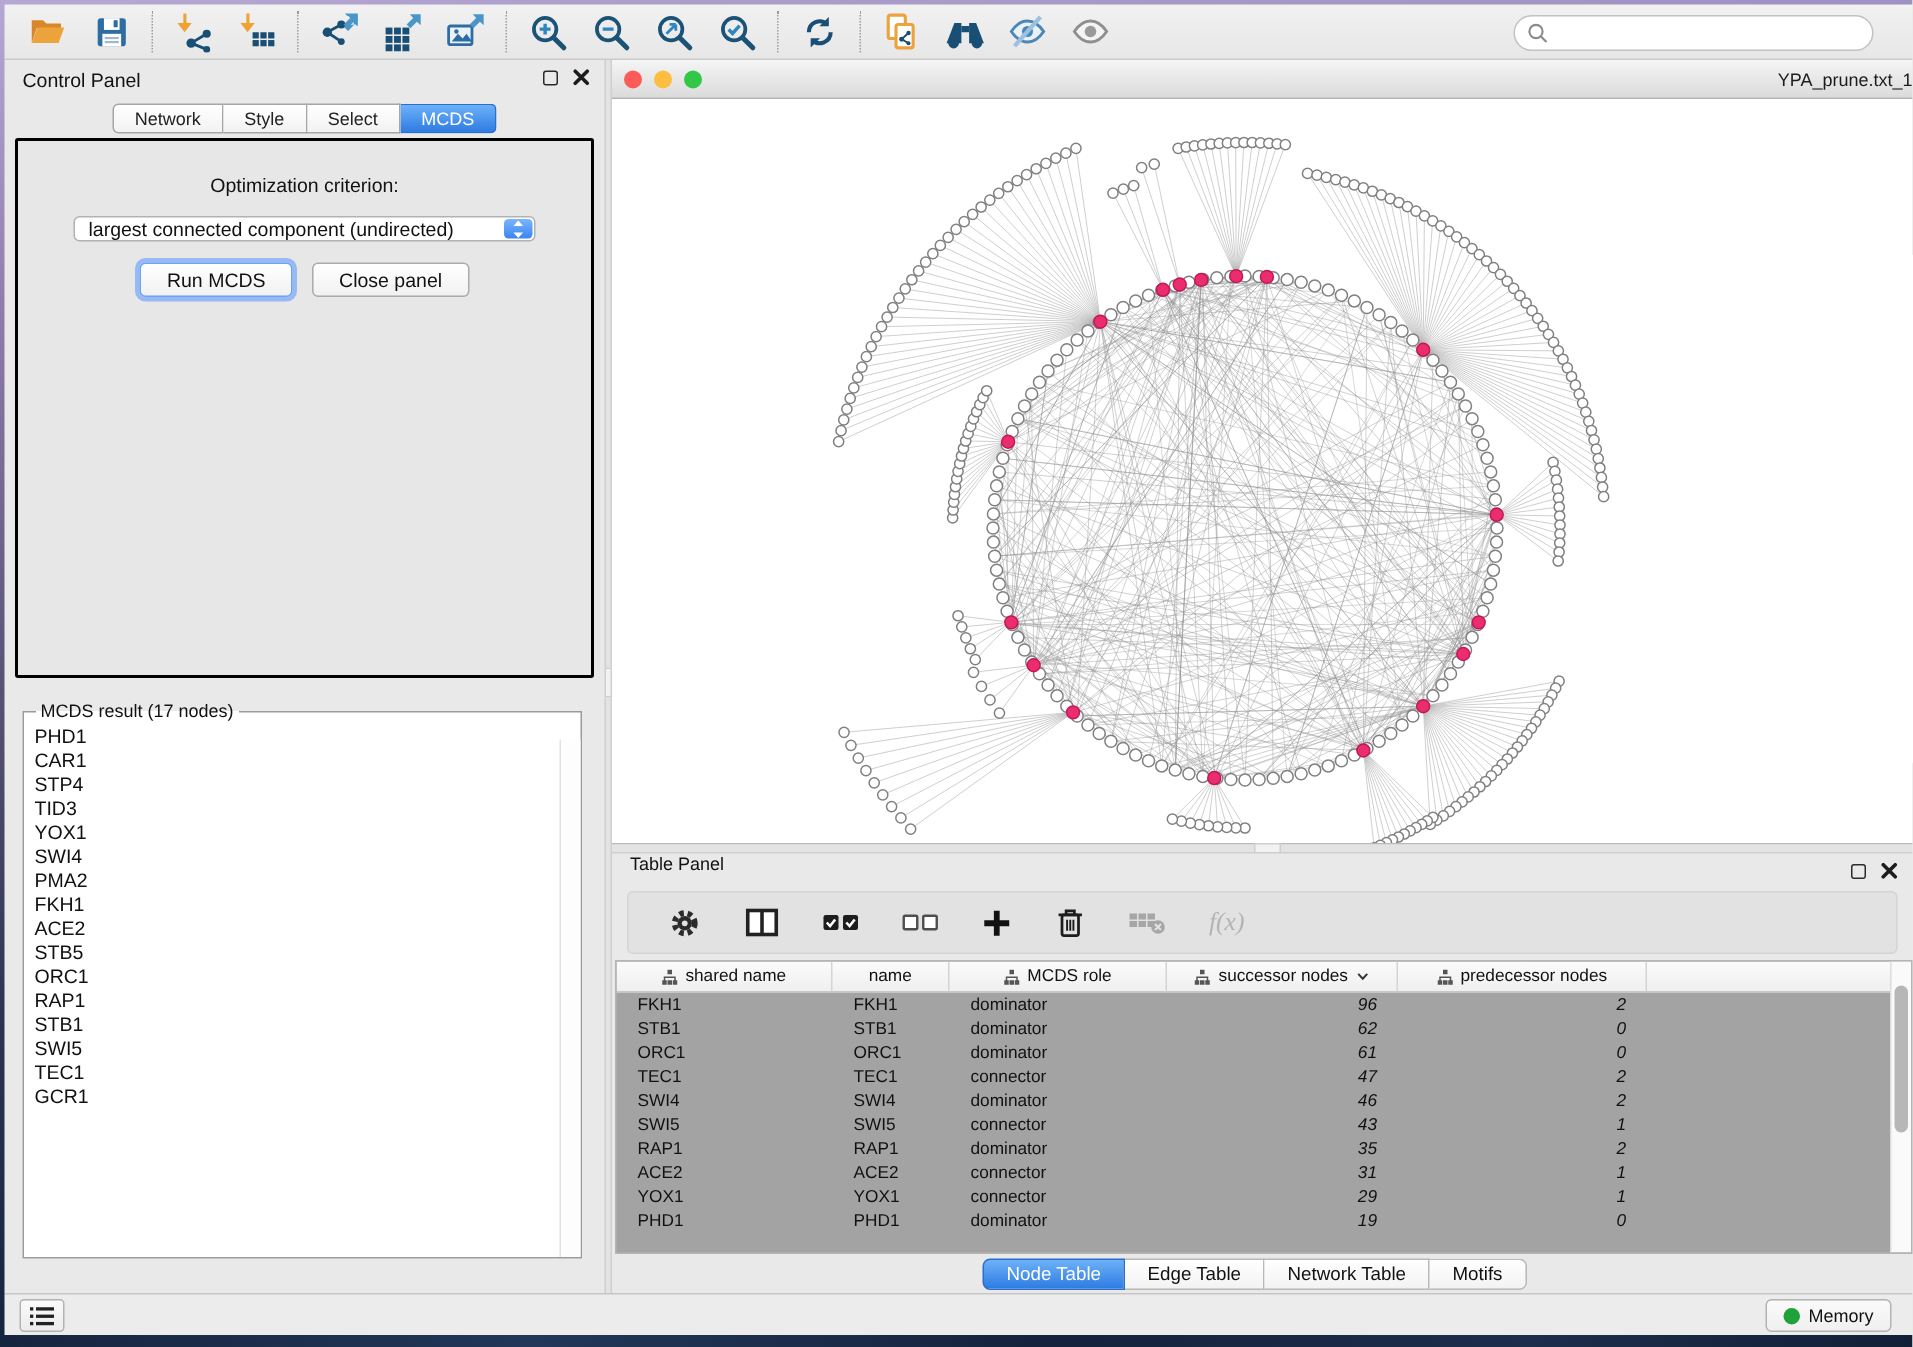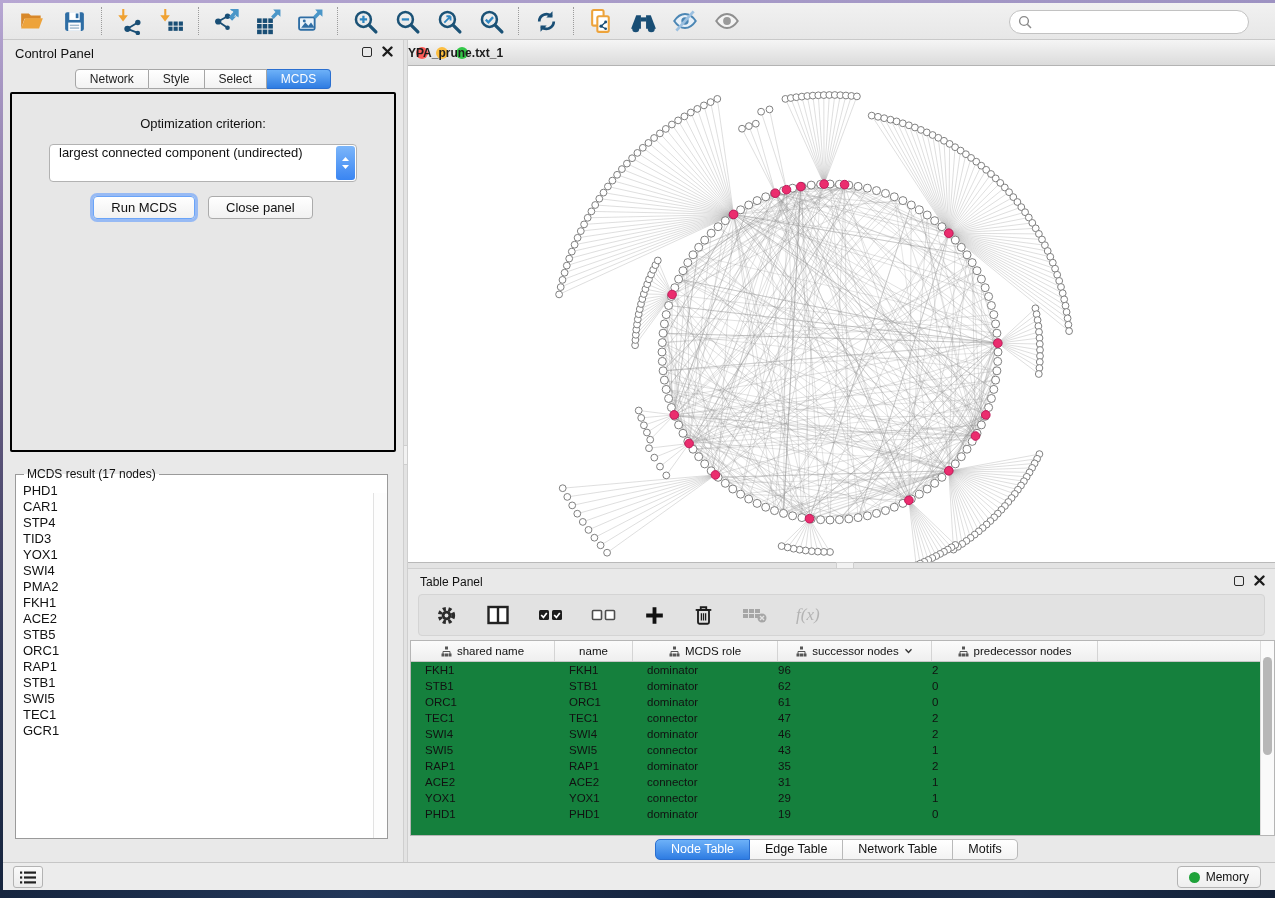--- a/index.html
+++ b/index.html
@@ -37,22 +37,22 @@
   .float-box { width:10px; height:10px; border:1.6px solid #2b2b2b; border-radius:2px; }
   .cp-tabs { display:flex; justify-content:center; margin-top:3px; }
   .cp-tab { height:20px; padding:0 14px; font-size:12px; display:flex; align-items:center;
     background:linear-gradient(#ffffff,#f2f2f2); border:1px solid #a6a6a6; border-left:none; color:#222; }
   .cp-tab:first-child { border-left:1px solid #a6a6a6; border-radius:4px 0 0 4px; }
   .cp-tab:last-child { border-radius:0 4px 4px 0; }
   .cp-tab.active { background:linear-gradient(#6db1f8,#2e7ce2); border-color:#2a6fd0; color:#fff; }
   .cp-box { margin:3px 7px 0 7px; height:360px; background:#e7e7e7; border:2px solid #000000;
     border-radius:2px; text-align:center; padding-top:22px; }
   .opt-label { font-size:13px; }
-  .cp-select { margin:13px auto 0 auto; width:308px; height:38px; background:#fff; border:1px solid #b2b2b2;
-    border-radius:4px; display:flex; align-items:flex-start; position:relative; font-size:13px; padding:0 26px 0 9px; }
+  .cp-select { margin:13px auto 0 auto; width:308px; height:17px; background:#fff; border:1px solid #b2b2b2;
+    border-radius:4px; display:flex; align-items:flex-end; position:relative; font-size:13px; padding:0 26px 0 9px; }
   .cp-select .sel-text { white-space:nowrap; overflow:hidden; }
   .sel-stepper { position:absolute; right:1px; top:1px; bottom:1px; width:19px; border-radius:3px;
     background:linear-gradient(#7cb6fa,#3a85f2); display:flex; flex-direction:column; align-items:center; justify-content:center; gap:2px; }
   .sel-stepper svg { display:block; }
   .cp-buttons { margin-top:14px; display:flex; justify-content:center; gap:13px; }
   .cp-btn { height:23px; padding:0 17px; font-size:13px; background:linear-gradient(#ffffff,#f1f1f1);
     border:1px solid #ababab; border-radius:4px; display:flex; align-items:center; color:#111; }
   .cp-btn.focused { box-shadow:0 0 0 3px rgba(85,150,255,.55); border-color:#6aa4f8; }
   fieldset.mcds { position:absolute; left:12px; right:15px; top:427px; bottom:23px;
     background:#fff; border:1px solid #9a9a9a; margin:0; padding:1px 0 0 6px; }
@@ -62,41 +62,41 @@
 
   .v-divider { width:5px; background:#e3e3e3; border-left:1px solid #cfcfcf; border-right:1px solid #cfcfcf; position:relative; flex:none; }
   .v-divider .vd-handle { position:absolute; top:405px; left:-1px; right:-1px; height:20px; background:#f2f2f2; border:1px solid #cfcfcf; }
 
   
   .right-col { flex:1; display:flex; flex-direction:column; background:#e9e9e9; min-width:0; }
   .network-window { height:523px; display:flex; flex-direction:column; border-bottom:1px solid #b9b9b9; flex:none; }
   .nw-titlebar { height:26px; background:linear-gradient(#f5f5f5,#dbdbdb); border-bottom:1px solid #b3b3b3;
     display:flex; align-items:center; position:relative; flex:none; }
   .tl { width:12px; height:12px; border-radius:50%; margin-left:8px; flex:none; }
-  .nw-title { position:absolute; left:0; right:0; text-align:left; font-size:12px; font-weight:700; color:#1c1c1c; }
+  .nw-title { position:absolute; left:0; right:0; text-align:right; font-size:12px; font-weight:400; color:#1c1c1c; }
   .nw-canvas { flex:1; background:#ffffff; position:relative; overflow:hidden; }
   .nw-canvas svg { display:block; width:100%; height:100%; }
   .h-divider { height:6px; background:#e3e3e3; border-bottom:1px solid #cfcfcf; position:relative; flex:none; }
   .h-divider .hd-handle { position:absolute; left:428px; top:-1px; bottom:-1px; width:18px; background:#f2f2f2; border:1px solid #cfcfcf; }
 
   
   .table-panel { flex:1; display:flex; flex-direction:column; min-height:0; }
-  .tp-header { height:25px; display:flex; align-items:center; padding:0 12px; font-size:12px; position:relative; flex:none; }
+  .tp-header { height:25px; display:flex; align-items:flex-start; padding:0 12px; font-size:12px; position:relative; flex:none; }
   .tp-toolbar { height:42px; margin:0 10px; background:#e2e2e2; border:1px solid #d4d4d4; border-radius:4px;
-    display:flex; align-items:center; gap:28px; padding-left:16px; flex:none; }
+    display:flex; align-items:center; gap:28px; padding-left:26px; flex:none; }
   .tp-tool { display:flex; align-items:center; justify-content:center; }
   .fx { font-family:"Liberation Serif", serif; font-style:italic; font-size:17px; color:#b3b3b3; }
-  .tbl-wrap { flex:1; margin:4px 0 0 2px; background:#15803d; border:1px solid #b5b5b5; position:relative; overflow:hidden; }
+  .tbl-wrap { flex:1; margin:4px 0 0 2px; background:#a3a3a3; border:1px solid #b5b5b5; position:relative; overflow:hidden; }
   .tbl-head { display:flex; height:21px; background:linear-gradient(#fbfbfb,#efefef); border-bottom:1px solid #c6c6c6; }
   .th { display:flex; align-items:center; justify-content:center; gap:5px; font-size:11.5px;
     border-right:1px solid #d4d4d4; flex:none; height:100%; }
   .tbl-body .tr { display:flex; height:16px; align-items:center; font-size:11.5px; }
   .td { flex:none; white-space:nowrap; overflow:hidden; }
   .td.left { text-align:left; padding-left:14px; }
-  .td.right { text-align:left; padding-right:14px; }
+  .td.right { text-align:right; padding-right:14px;font-style:italic; }
   .tbl-scroll { position:absolute; right:0; top:0; bottom:0; width:14px; background:#fafafa; border-left:1px solid #dcdcdc; }
   .tbl-thumb { position:absolute; left:2px; top:16px; width:9px; height:98px; border-radius:5px; background:#b7b7b7; }
   .tp-tabs { height:26px; display:flex; align-items:center; padding-left:247px; flex:none; }
   .ttab { height:21px; padding:0 15px; font-size:12.5px; display:flex; align-items:center;
     background:linear-gradient(#ffffff,#f3f3f3); border:1px solid #b9b9b9; border-left:none; color:#111; }
   .ttab:first-child { border-left:1px solid #b9b9b9; border-radius:5px 0 0 5px; }
   .ttab:last-child { border-radius:0 5px 5px 0; }
   .ttab.active { background:linear-gradient(#6db1f8,#2e7ce2); border-color:#2a6fd0; color:#fff; }
 
   

